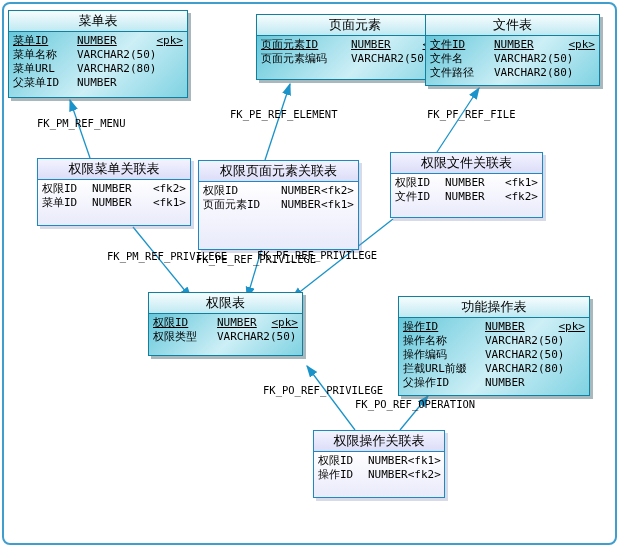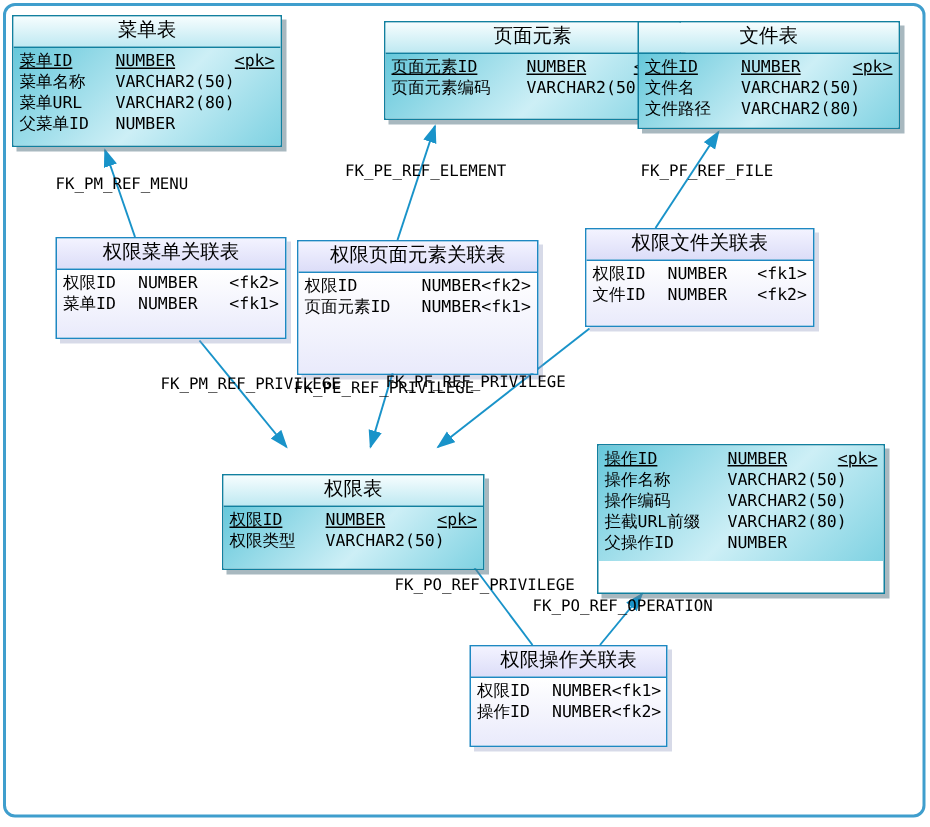--- a/index.html
+++ b/index.html
@@ -152,36 +152,37 @@
           <span class="c-type">NUMBER</span>
           <span class="c-key">&lt;fk1&gt;</span>
         </div>
         <div class="row">
           <span class="c-name">文件ID</span>
           <span class="c-type">NUMBER</span>
           <span class="c-key">&lt;fk2&gt;</span>
         </div>
       </div>
     </div>
-  <div class="table entity" style="left:148px;top:316px; width:175px;height:64px; --nw:64px;">
+  <div class="table entity" style="left:148px;top:292px; width:155px;height:64px; --nw:64px;">
       <div class="hdr">权限表</div>
       <div class="body">
         <div class="row pk">
           <span class="c-name">权限ID</span>
           <span class="c-type">NUMBER</span>
           <span class="c-key">&lt;pk&gt;</span>
         </div>
         <div class="row">
           <span class="c-name">权限类型</span>
           <span class="c-type">VARCHAR2(50)</span>
           <span class="c-key"></span>
         </div>
       </div>
     </div>
   <div class="table entity" style="left:398px;top:296px; width:192px;height:100px;--nw:82px;">
+      <div class="hdr">功能操作表</div>
       <div class="body">
         <div class="row pk">
           <span class="c-name">操作ID</span>
           <span class="c-type">NUMBER</span>
           <span class="c-key">&lt;pk&gt;</span>
         </div>
         <div class="row">
           <span class="c-name">操作名称</span>
           <span class="c-type">VARCHAR2(50)</span>
           <span class="c-key"></span>

